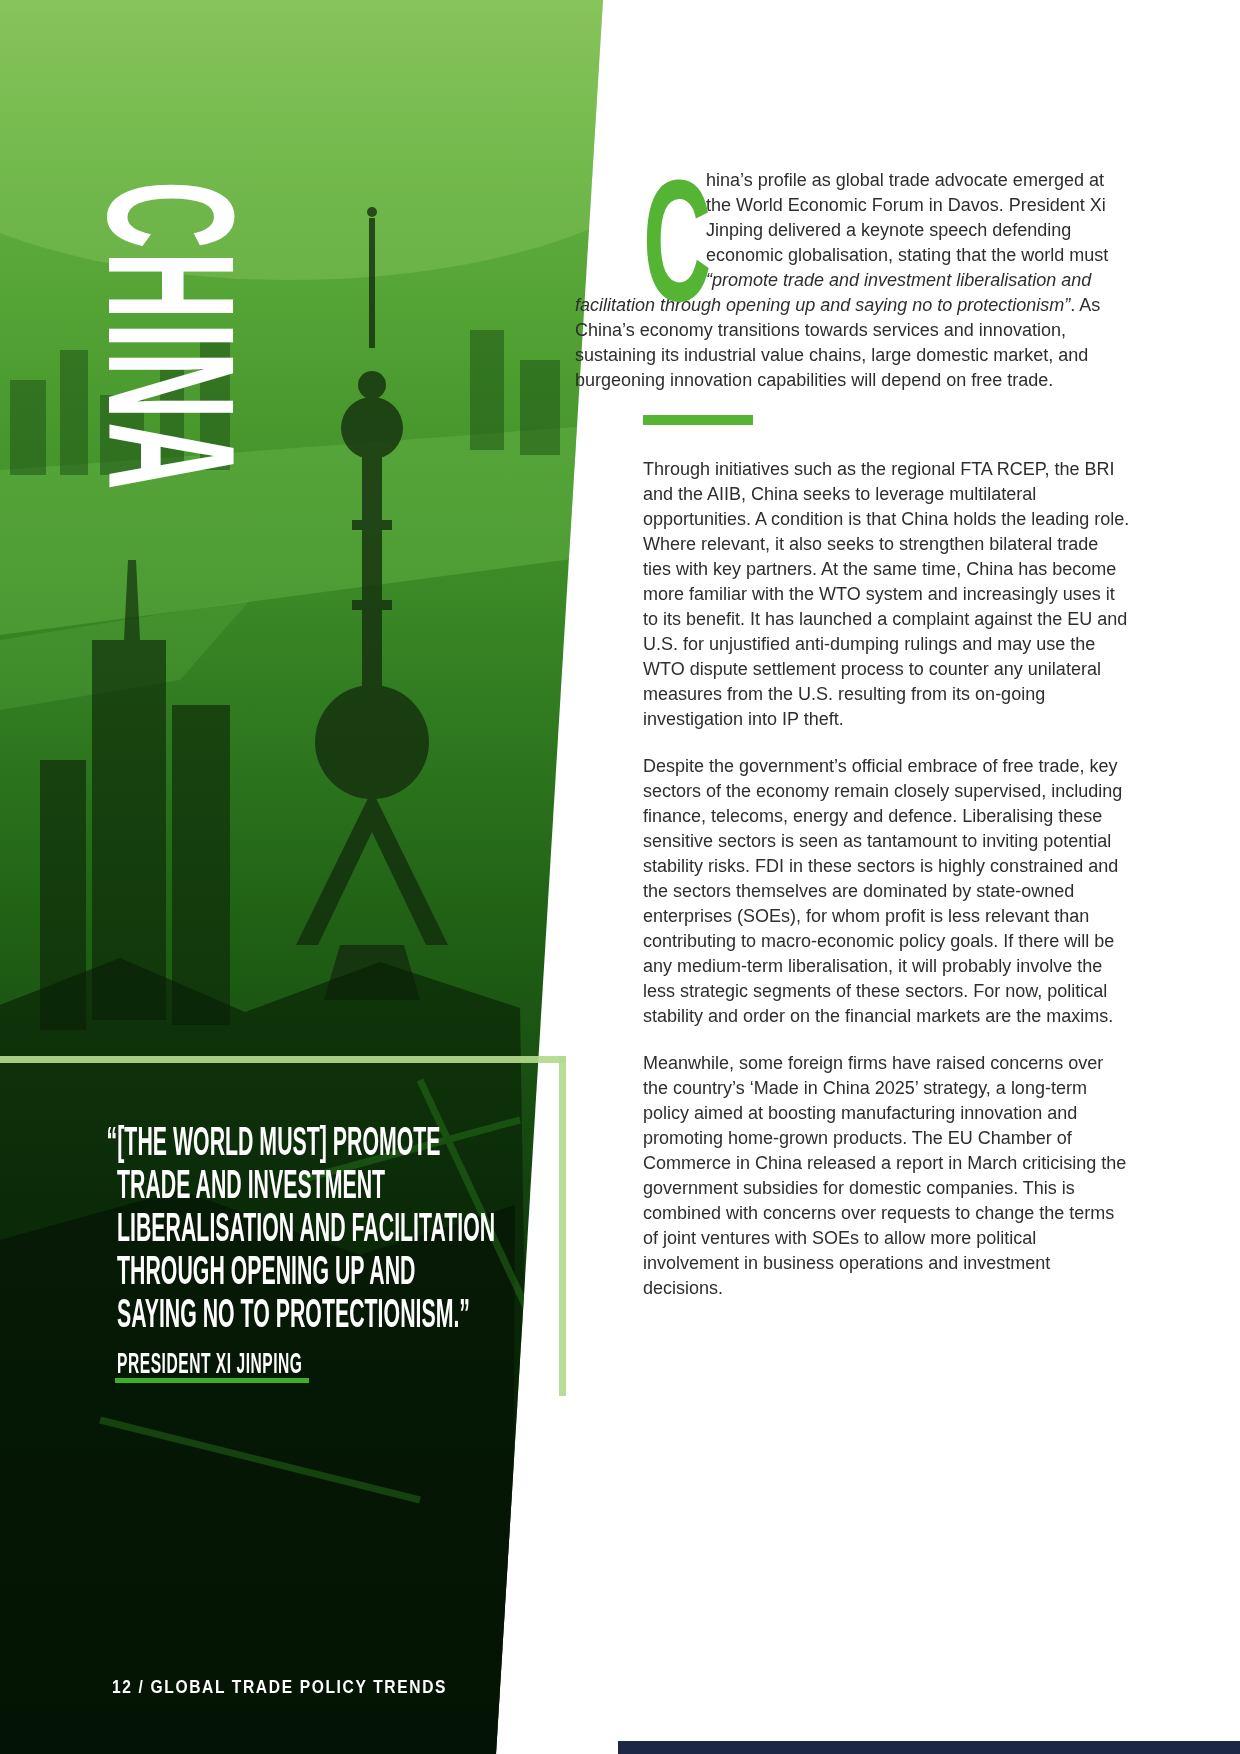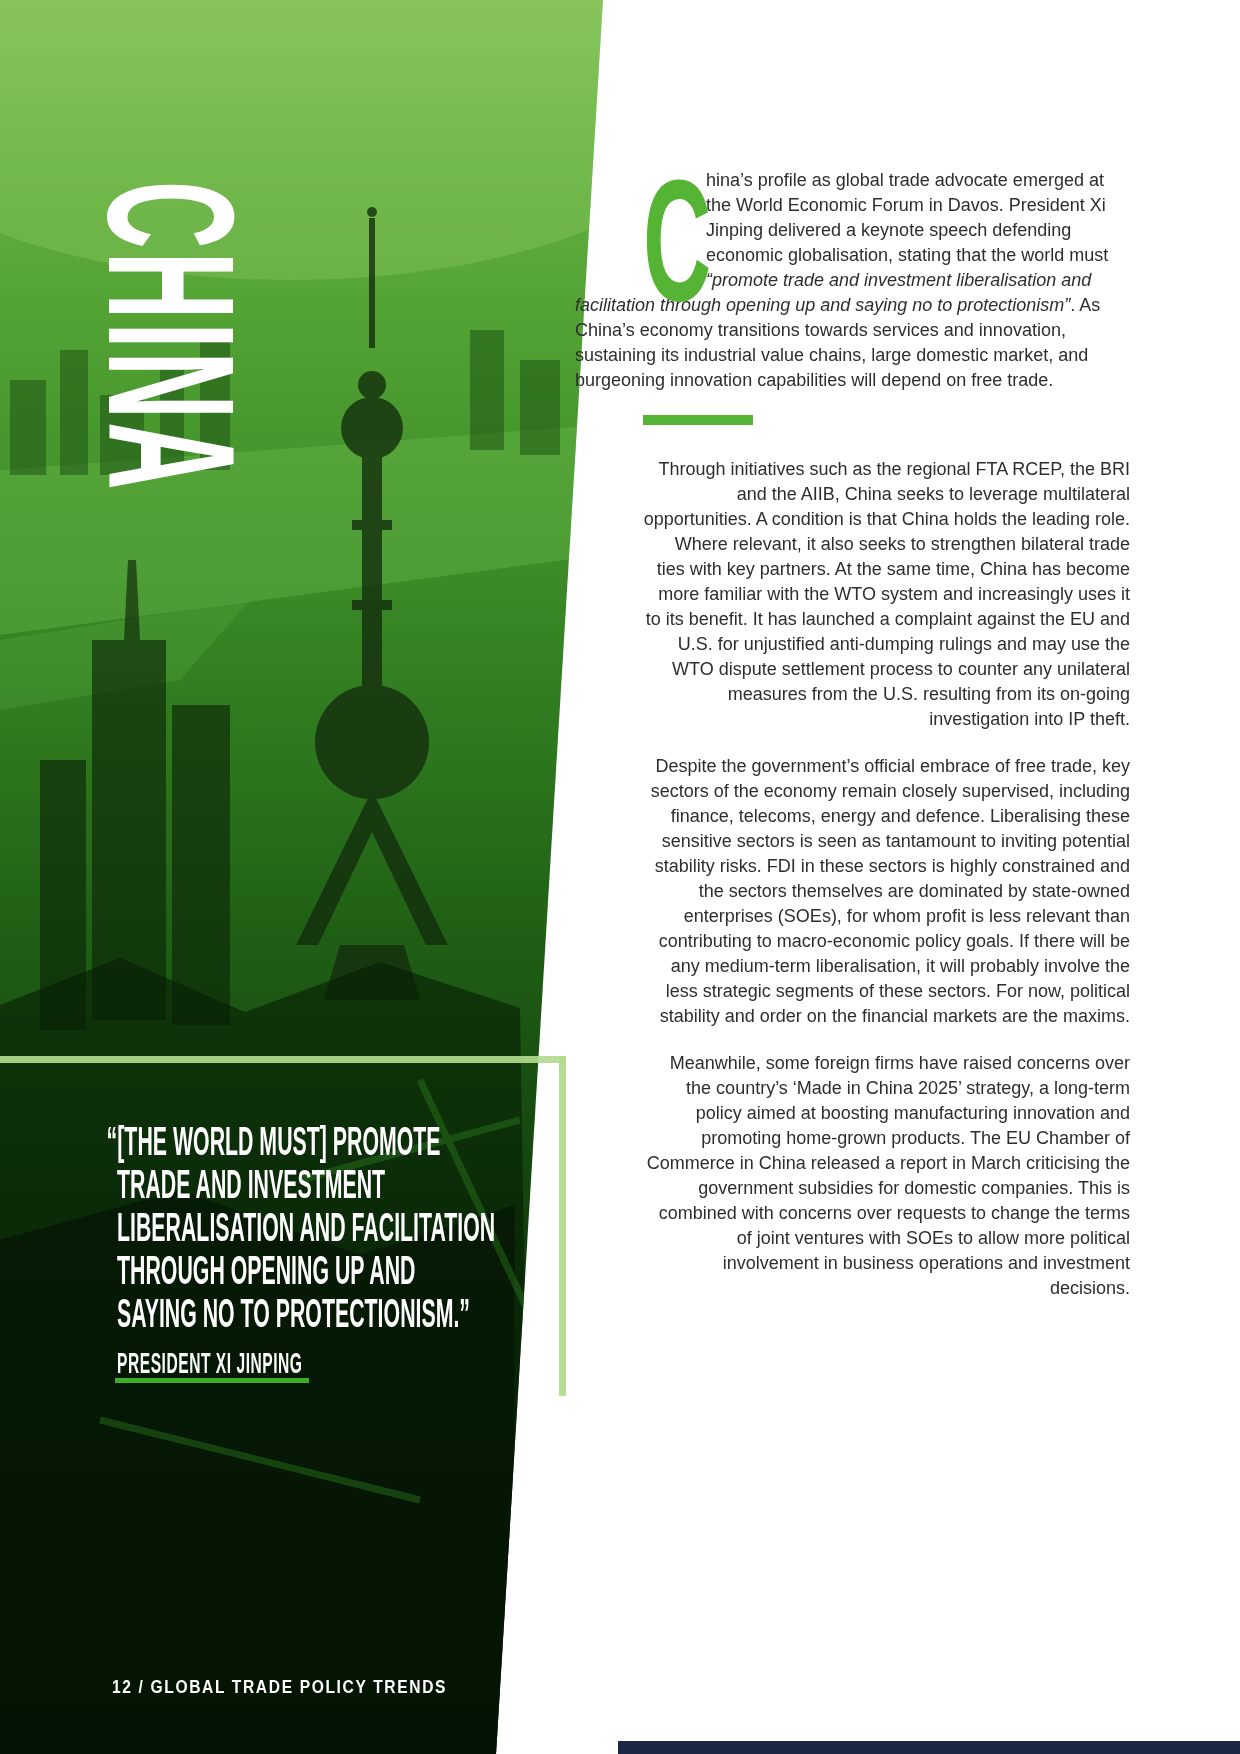--- a/index.html
+++ b/index.html
@@ -57,21 +57,21 @@
     color:#ffffff; font-weight:700; font-size:19px; letter-spacing:2px;
     white-space:nowrap; transform:scaleX(0.82); transform-origin:0 0;
   }
 
   
   .content {
     position:absolute; left:575px; top:168px; width:555px;
     color:#2e2e2e; font-size:18px; line-height:25px; text-align:left;
   }
   .content p { margin:0 0 22px 0; }
-  .content .p-indent { padding-left:68px;text-align:right; }
+  .content .p-indent { padding-left:68px; }
   .content em { font-style:italic; }
   .dropcap-spacer { float:left; width:63px; height:122px; margin:0 0 0 68px; }
   .dropcap {
     position:absolute; left:68px; top:-14px;
     font-weight:700; font-size:172px; line-height:1;
     transform:scaleX(0.55); transform-origin:0 0;
   }
   .divider { width:110px; height:10px; margin:15px 0 32px 68px; }
 
   

